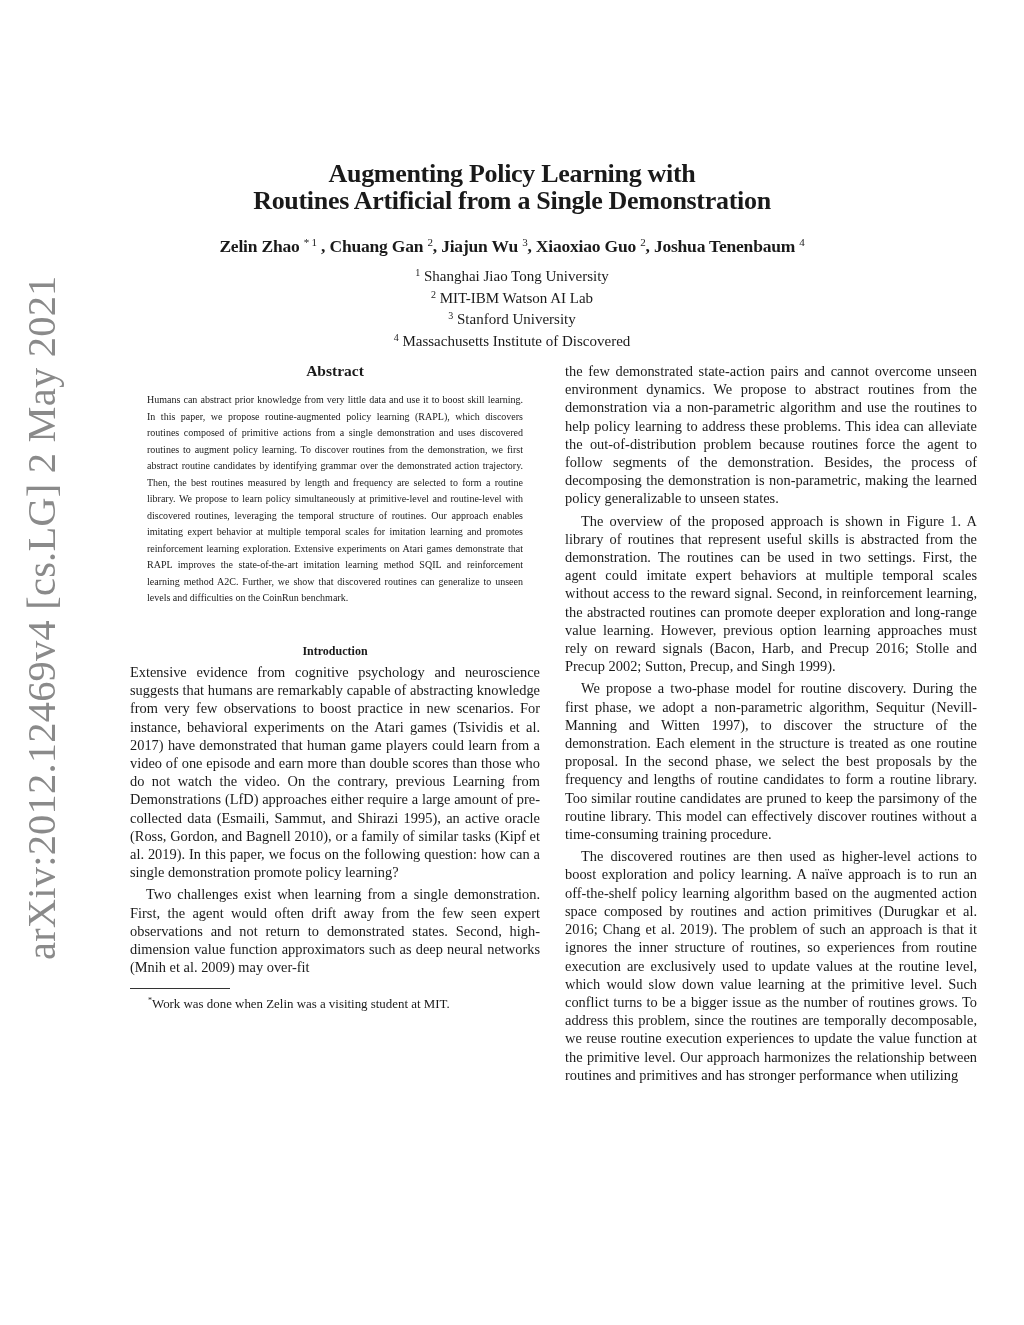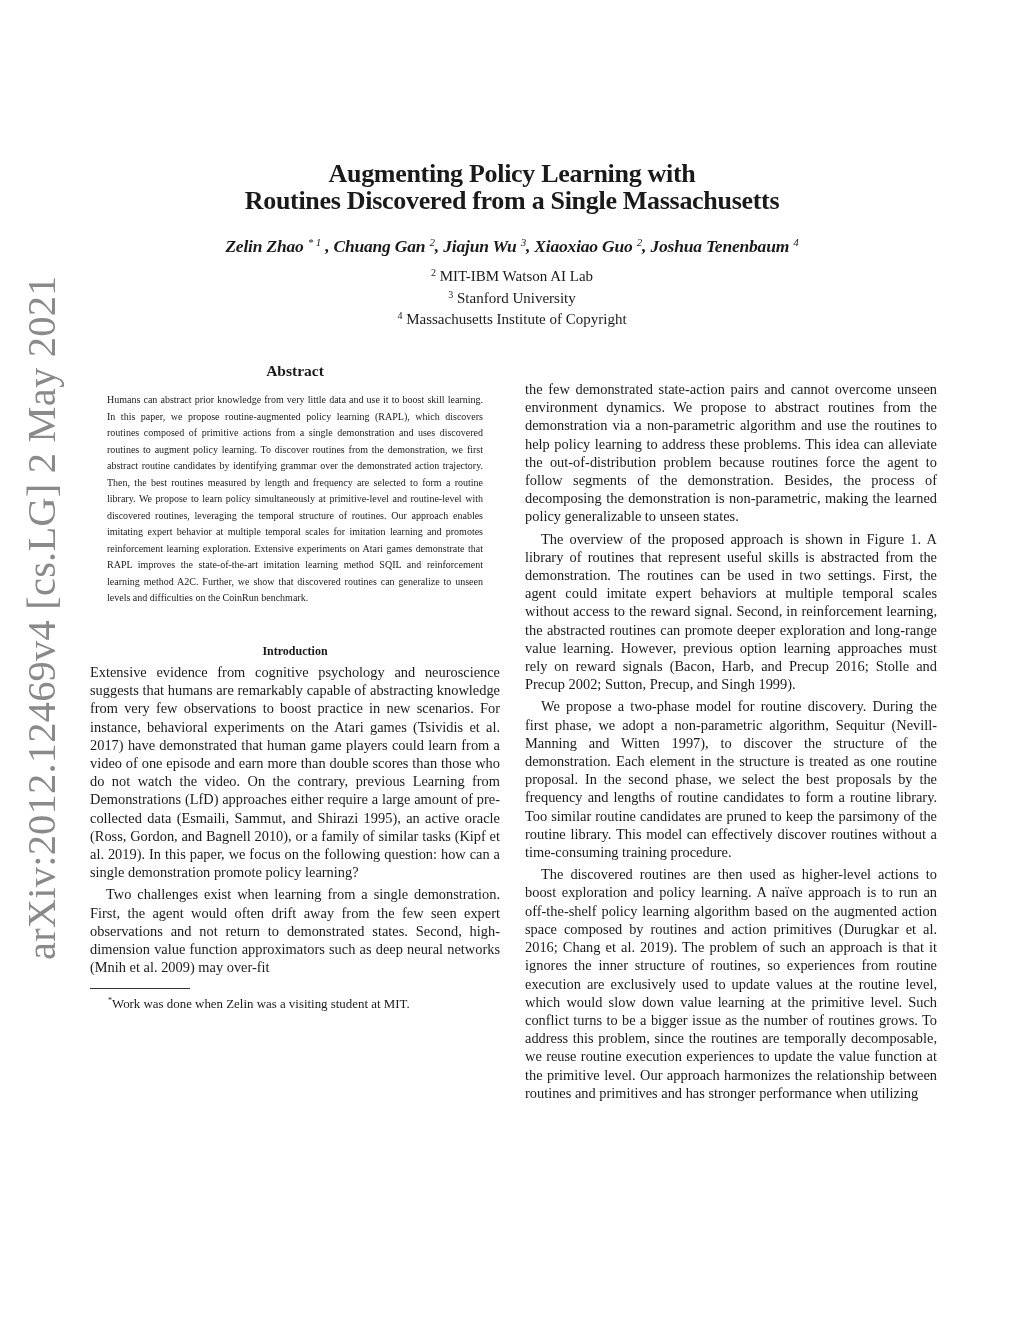--- a/index.html
+++ b/index.html
@@ -13,34 +13,34 @@
     font-size: 40.5px; color: #8a8a8a; white-space: nowrap; letter-spacing: 0.2px;
     width: 610px; line-height: 40px;
   }
   .title {
     position: absolute; left: 0; right: 0; top: 160px; text-align: center;
     font-weight: bold; font-size: 26px; line-height: 27px;
     font-family: "Liberation Serif", serif; letter-spacing: -0.3px;
   }
   .authors {
     position: absolute; left: 0; right: 0; top: 236px; text-align: center;
-    font-weight: bold; font-size: 17.5px; letter-spacing: -0.2px; font-style: italic;
+    font-weight: bold; font-size: 17.5px; letter-spacing: -0.2px;
   }
   .authors sup { font-weight: normal; font-size: 11px; vertical-align: 6px; }
   .affils {
     position: absolute; left: 0; right: 0; top: 264px; text-align: center;
     font-size: 15px; line-height: 18.6px;
   }
   .affils sup { font-size: 10px; vertical-align: 5px; }
   .col {
     position: absolute; width: 410px; font-size: 14.4px; line-height: 18.2px;
-    text-align: justify; hyphens: manual;
+    text-align: justify; hyphens: manual; margin-left: 40px;
   }
   .col-left { left: 90px; top: 362px; }
-  .col-right { left: 525px; top: 380px; width: 412px; }
+  .col-right { left: 525px; top: 362px; width: 412px; }
   .abs-head {
     text-align: center; font-weight: bold; font-size: 15.5px; margin: 0 0 12px 0;
   }
   .abstract {
     font-size: 10px; line-height: 16.5px; margin: 0 17px 0 17px; text-align: justify;
   }
   .sec-head {
     text-align: center; font-weight: bold; font-size: 12px; margin: 35px 0 3px 0;
   }
   p { margin: 0; }
@@ -50,41 +50,42 @@
   .footnote .fn-first { text-indent: 18px; }
   .footnote sup { font-size: 8px; vertical-align: 5px; }
 </style>
 </head>
 <body>
 
 <div class="arxiv-stamp">arXiv:2012.12469v4  [cs.LG]  2 May 2021</div>
 
 <div class="title">
   <div>Augmenting Policy Learning with</div>
-  <div>Routines Discovered from a Single Massachusetts</div>
+  <div>Routines Artificial from a Single Demonstration</div>
 </div>
 
 <div class="authors">
   <span>Zelin Zhao</span>
   <sup>* 1</sup>
   <span>, </span>
   <span>Chuang Gan</span>
   <sup>2</sup><span>, </span>
   <span>Jiajun Wu</span>
   <sup>3</sup><span>, </span>
   <span>Xiaoxiao Guo</span>
   <sup>2</sup><span>, </span>
   <span>Joshua Tenenbaum</span>
   <sup>4</sup>
 </div>
 
 <div class="affils">
+  <div><sup>1</sup> <span>Shanghai Jiao Tong University</span></div>
   <div><sup>2</sup> <span>MIT-IBM Watson AI Lab</span></div>
   <div><sup>3</sup> <span>Stanford University</span></div>
-  <div><sup>4</sup> <span>Massachusetts Institute of Copyright</span></div>
+  <div><sup>4</sup> <span>Massachusetts Institute of Discovered</span></div>
 </div>
 
 <div class="col col-left">
   <div class="abs-head">Abstract</div>
   <p class="abstract">Humans can abstract prior knowledge from very little data and use it to boost skill learning. In this paper, we propose routine-augmented policy learning (RAPL), which discovers routines composed of primitive actions from a single demonstration and uses discovered routines to augment policy learning. To discover routines from the demonstration, we first abstract routine candidates by identifying grammar over the demonstrated action trajectory. Then, the best routines measured by length and frequency are selected to form a routine library. We propose to learn policy simultaneously at primitive-level and routine-level with discovered routines, leveraging the temporal structure of routines. Our approach enables imitating expert behavior at multiple temporal scales for imitation learning and promotes reinforcement learning exploration. Extensive experiments on Atari games demonstrate that RAPL improves the state-of-the-art imitation learning method SQIL and reinforcement learning method A2C. Further, we show that discovered routines can generalize to unseen levels and difficulties on the CoinRun benchmark.</p>
 
   <div class="sec-head">Introduction</div>
   <p>Extensive evidence from cognitive psychology and neuroscience suggests that humans are remarkably capable of abstracting knowledge from very few observations to boost practice in new scenarios. For instance, behavioral experiments on the Atari games (Tsividis et al. 2017) have demonstrated that human game players could learn from a video of one episode and earn more than double scores than those who do not watch the video. On the contrary, previous Learning from Demonstrations (LfD) approaches either require a large amount of pre-collected data (Esmaili, Sammut, and Shirazi 1995), an active oracle (Ross, Gordon, and Bagnell 2010), or a family of similar tasks (Kipf et al. 2019). In this paper, we focus on the following question: how can a single demonstration promote policy learning?</p>
   <p class="indent">Two challenges exist when learning from a single demonstration. First, the agent would often drift away from the few seen expert observations and not return to demonstrated states. Second, high-dimension value function approximators such as deep neural networks (Mnih et al. 2009) may over-fit</p>
 

